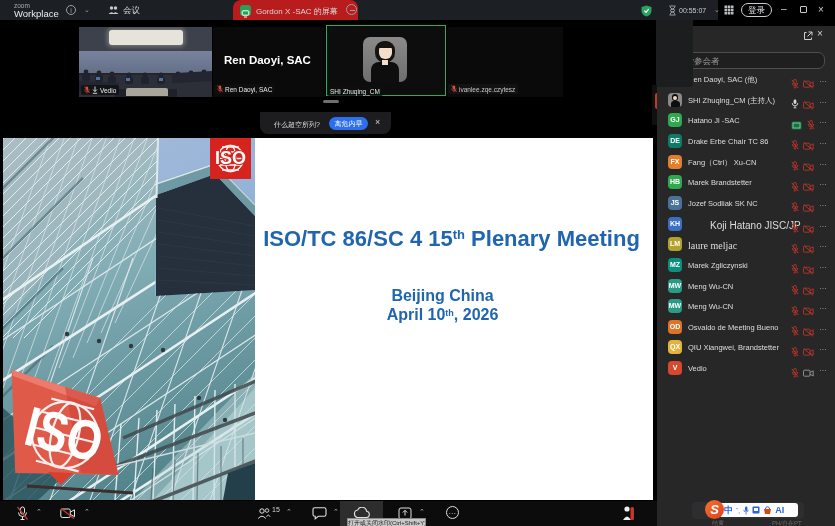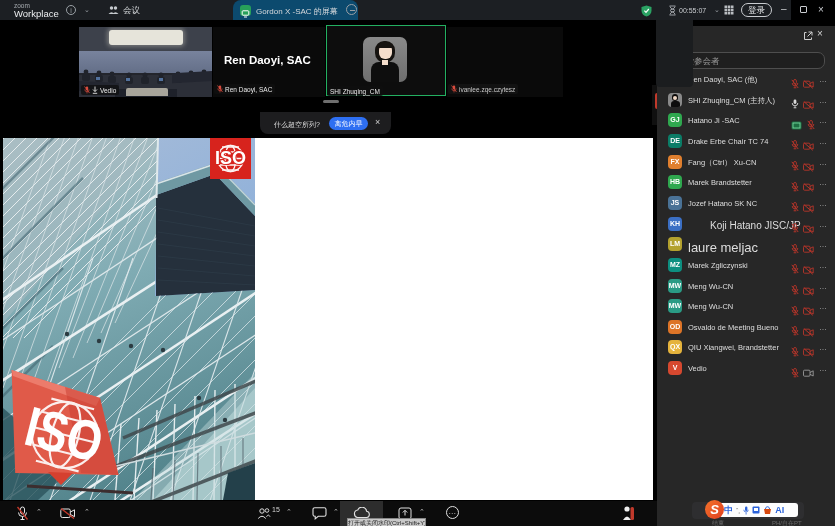--- a/index.html
+++ b/index.html
@@ -4,36 +4,36 @@
 <style>
   * { margin:0; padding:0; box-sizing:border-box; }
   html,body { width:835px; height:526px; overflow:hidden; background:#000; font-family:"Liberation Sans", sans-serif; }
   .abs { position:absolute; }
   #stage { position:relative; width:835px; height:526px; background:#000; }
 </style>
 </head>
 <body>
 <div id="stage">
 
-  <div class="abs" style="left:0;top:0;width:791px;height:20px;background:#1c1f23;">
+  <div class="abs" style="left:0;top:0;width:718px;height:20px;background:#1c1f23;">
     <div class="abs" style="left:14px;top:2px;font-size:6.5px;color:#a6abb0;">zoom</div>
     <div class="abs" style="left:14px;top:8px;font-size:9.5px;color:#eceef0;">Workplace</div>
 
     <div class="abs" style="left:66px;top:5px;width:10px;height:10px;border:1px solid #9aa0a5;border-radius:50%;color:#9aa0a5;font-size:7px;text-align:center;line-height:9px;">i</div>
     <div class="abs" style="left:84px;top:6px;color:#9aa0a5;font-size:7px;">⌄</div>
 
     <svg class="abs" style="left:108px;top:5px;" width="11" height="10" viewBox="0 0 11 10">
         <circle cx="3.5" cy="3" r="1.7" fill="#c7cbcf"></circle>
         <circle cx="7.5" cy="3" r="1.7" fill="#c7cbcf"></circle>
         <path d="M0.5 9 q3-3.5 6 0 Z" fill="#c7cbcf"></path>
         <path d="M4.5 9 q3-3.5 6 0 Z" fill="#c7cbcf"></path>
       </svg>
     <div class="abs" style="left:123px;top:5px;font-size:8.5px;color:#d3d6d9;">会议</div>
 
-    <div class="abs" style="left:233px;top:0;width:125px;height:20px;background:#0c4a6e;border-radius:8px 8px 0 0;">
+    <div class="abs" style="left:233px;top:0;width:125px;height:20px;background:#b91c1c;border-radius:8px 8px 0 0;">
       <div class="abs" style="left:7px;top:4.5px;width:11px;height:11px;background:#27a05a;border-radius:3px;">
         <svg width="11" height="11" viewBox="0 0 11 11">
             <rect x="2.2" y="2.8" width="6.6" height="4.4" rx="0.8" fill="none" stroke="#fff" stroke-width="1"></rect>
             <path d="M4 9 h3" stroke="#fff" stroke-width="1"></path>
           </svg>
       </div>
       <div class="abs" style="left:23px;top:5.5px;font-size:8px;color:#d6d9dc;white-space:nowrap;">Gordon X -SAC 的屏幕</div>
     </div>
 
     <div class="abs" style="left:346px;top:4px;width:11px;height:11px;border:1px solid #9aa0a5;border-radius:50%;">
@@ -361,20 +361,25 @@
       <svg width="41" height="41" viewBox="0 0 41 41">
         <g fill="none" stroke="#fff" stroke-width="1.3" opacity="0.95">
           <circle cx="20.5" cy="20.5" r="13"></circle>
           <ellipse cx="20.5" cy="20.5" rx="5.4" ry="13"></ellipse>
           <path d="M7 20.5 h27 M8.8 14 h23.4 M8.8 27 h23.4 M12 9 h17 M12 32 h17"></path>
         </g>
         <text x="20.5" y="26" text-anchor="middle" font-family="Liberation Sans" font-weight="bold" font-size="18" fill="#fff" stroke="#d7231d" stroke-width="2.2" paint-order="stroke">ISO</text>
       </svg>
     </div>
 
+    <div class="abs" style="left:252px;top:0;width:393px;height:362px;">
+      <div class="abs" style="left:0;top:88px;width:393px;text-align:center;font-size:22px;font-weight:bold;color:#2065b0;white-space:nowrap;">ISO/TC 86/SC 4 15<span style="font-size:13px;vertical-align:7px;">th</span> Plenary Meeting</div>
+      <div class="abs" style="left:-9px;top:149px;width:393px;text-align:center;font-size:16px;font-weight:bold;color:#2065b0;">Beijing China</div>
+      <div class="abs" style="left:-9px;top:168px;width:393px;text-align:center;font-size:16px;font-weight:bold;color:#2065b0;">April 10<span style="font-size:9px;vertical-align:4px;">th</span>, 2026</div>
+    </div>
   </div>
 
   <div class="abs" style="left:0;top:501px;width:663px;height:25px;background:#0c0c0c;"></div>
 
   <div class="abs" style="left:657px;top:26px;width:178px;height:500px;background:#272727;border-radius:8px 0 0 0;">
     <svg class="abs" style="left:146px;top:5px;" width="10" height="10" viewBox="0 0 10 10">
         <path d="M3.5 1.5 H1.5 V8.5 H8.5 V6.5 M5.5 1 H9 V4.5 M9 1 L4.5 5.5" stroke="#cfcfcf" stroke-width="1" fill="none"></path>
       </svg>
     <div class="abs" style="left:160px;top:2px;color:#cfcfcf;font-size:10px;">×</div>
 
@@ -418,21 +423,21 @@
             <rect x="0.5" y="0.5" width="10" height="8" rx="1.5" fill="#1d6e42"></rect>
             <rect x="2" y="2" width="7" height="5" fill="none" stroke="#7fe0a8" stroke-width="0.8"></rect>
           </svg></div>
         <div class="abs" style="left:150px;top:89.8px;"><svg width="8" height="10" viewBox="0 0 8 10">
             <rect x="2.6" y="0.5" width="2.8" height="4.5" rx="1.4" fill="none" stroke="#b8352a" stroke-width="0.9"></rect>
             <path d="M1.2 4 a2.8 2.8 0 0 0 5.6 0 M4 7.2 v1.6 M2.6 8.8 h2.8" stroke="#b8352a" stroke-width="0.9" fill="none"></path>
             <line x1="0.8" y1="0.8" x2="7.2" y2="9" stroke="#b8352a" stroke-width="1"></line>
           </svg></div>
         <div class="abs" style="left:162px;top:90.3px;color:#bdbdbd;font-size:8px;letter-spacing:0.5px;">…</div>
         <div class="abs" style="left:11px;top:107.94999999999999px;width:14px;height:14px;border-radius:4px;background:#0b7d67;color:#fff;font-size:7px;font-weight:bold;text-align:center;line-height:14px;">DE</div>
-        <div class="abs" style="left:31px;top:110.94999999999999px;font-size:7.5px;color:#dedede;white-space:nowrap;">Drake Erbe Chair TC 74</div>
+        <div class="abs" style="left:31px;top:110.94999999999999px;font-size:7.5px;color:#dedede;white-space:nowrap;">Drake Erbe Chair TC 86</div>
         <div class="abs" style="left:134px;top:110.44999999999999px;"><svg width="8" height="10" viewBox="0 0 8 10">
             <rect x="2.6" y="0.5" width="2.8" height="4.5" rx="1.4" fill="none" stroke="#b8352a" stroke-width="0.9"></rect>
             <path d="M1.2 4 a2.8 2.8 0 0 0 5.6 0 M4 7.2 v1.6 M2.6 8.8 h2.8" stroke="#b8352a" stroke-width="0.9" fill="none"></path>
             <line x1="0.8" y1="0.8" x2="7.2" y2="9" stroke="#b8352a" stroke-width="1"></line>
           </svg></div>
         <div class="abs" style="left:146px;top:110.94999999999999px;"><svg width="11" height="9" viewBox="0 0 11 9">
             <rect x="0.5" y="1.2" width="6.5" height="6" rx="1" fill="none" stroke="#b8352a" stroke-width="0.9"></rect>
             <path d="M7 3.5 L10.2 1.8 V7 L7 5.3" fill="none" stroke="#b8352a" stroke-width="0.9"></path>
             <line x1="0.8" y1="0.5" x2="9.8" y2="8.3" stroke="#b8352a" stroke-width="1"></line>
           </svg></div>
@@ -457,21 +462,21 @@
             <path d="M1.2 4 a2.8 2.8 0 0 0 5.6 0 M4 7.2 v1.6 M2.6 8.8 h2.8" stroke="#b8352a" stroke-width="0.9" fill="none"></path>
             <line x1="0.8" y1="0.8" x2="7.2" y2="9" stroke="#b8352a" stroke-width="1"></line>
           </svg></div>
         <div class="abs" style="left:146px;top:152.25px;"><svg width="11" height="9" viewBox="0 0 11 9">
             <rect x="0.5" y="1.2" width="6.5" height="6" rx="1" fill="none" stroke="#b8352a" stroke-width="0.9"></rect>
             <path d="M7 3.5 L10.2 1.8 V7 L7 5.3" fill="none" stroke="#b8352a" stroke-width="0.9"></path>
             <line x1="0.8" y1="0.5" x2="9.8" y2="8.3" stroke="#b8352a" stroke-width="1"></line>
           </svg></div>
         <div class="abs" style="left:162px;top:152.25px;color:#bdbdbd;font-size:8px;letter-spacing:0.5px;">…</div>
         <div class="abs" style="left:11px;top:169.89999999999998px;width:14px;height:14px;border-radius:4px;background:#4a7296;color:#fff;font-size:7px;font-weight:bold;text-align:center;line-height:14px;">JS</div>
-        <div class="abs" style="left:31px;top:172.89999999999998px;font-size:7.5px;color:#dedede;white-space:nowrap;">Jozef Hatano SK NC</div>
+        <div class="abs" style="left:31px;top:172.89999999999998px;font-size:7.5px;color:#dedede;white-space:nowrap;">Jozef Sodliak SK NC</div>
         <div class="abs" style="left:134px;top:172.39999999999998px;"><svg width="8" height="10" viewBox="0 0 8 10">
             <rect x="2.6" y="0.5" width="2.8" height="4.5" rx="1.4" fill="none" stroke="#b8352a" stroke-width="0.9"></rect>
             <path d="M1.2 4 a2.8 2.8 0 0 0 5.6 0 M4 7.2 v1.6 M2.6 8.8 h2.8" stroke="#b8352a" stroke-width="0.9" fill="none"></path>
             <line x1="0.8" y1="0.8" x2="7.2" y2="9" stroke="#b8352a" stroke-width="1"></line>
           </svg></div>
         <div class="abs" style="left:146px;top:172.89999999999998px;"><svg width="11" height="9" viewBox="0 0 11 9">
             <rect x="0.5" y="1.2" width="6.5" height="6" rx="1" fill="none" stroke="#b8352a" stroke-width="0.9"></rect>
             <path d="M7 3.5 L10.2 1.8 V7 L7 5.3" fill="none" stroke="#b8352a" stroke-width="0.9"></path>
             <line x1="0.8" y1="0.5" x2="9.8" y2="8.3" stroke="#b8352a" stroke-width="1"></line>
           </svg></div>
@@ -483,21 +488,21 @@
             <path d="M1.2 4 a2.8 2.8 0 0 0 5.6 0 M4 7.2 v1.6 M2.6 8.8 h2.8" stroke="#b8352a" stroke-width="0.9" fill="none"></path>
             <line x1="0.8" y1="0.8" x2="7.2" y2="9" stroke="#b8352a" stroke-width="1"></line>
           </svg></div>
         <div class="abs" style="left:146px;top:193.54999999999998px;"><svg width="11" height="9" viewBox="0 0 11 9">
             <rect x="0.5" y="1.2" width="6.5" height="6" rx="1" fill="none" stroke="#b8352a" stroke-width="0.9"></rect>
             <path d="M7 3.5 L10.2 1.8 V7 L7 5.3" fill="none" stroke="#b8352a" stroke-width="0.9"></path>
             <line x1="0.8" y1="0.5" x2="9.8" y2="8.3" stroke="#b8352a" stroke-width="1"></line>
           </svg></div>
         <div class="abs" style="left:162px;top:193.54999999999998px;color:#bdbdbd;font-size:8px;letter-spacing:0.5px;">…</div>
         <div class="abs" style="left:11px;top:211.2px;width:14px;height:14px;border-radius:4px;background:#b3a12e;color:#fff;font-size:7px;font-weight:bold;text-align:center;line-height:14px;">LM</div>
-        <div class="abs" style="left:31px;top:214.2px;font-size:13px;color:#dedede;white-space:nowrap;">laure meljac</div>
+        <div class="abs" style="left:31px;top:214.2px;font-size:10px;color:#dedede;white-space:nowrap;font-family:Liberation Serif, serif;">laure meljac</div>
         <div class="abs" style="left:134px;top:213.7px;"><svg width="8" height="10" viewBox="0 0 8 10">
             <rect x="2.6" y="0.5" width="2.8" height="4.5" rx="1.4" fill="none" stroke="#b8352a" stroke-width="0.9"></rect>
             <path d="M1.2 4 a2.8 2.8 0 0 0 5.6 0 M4 7.2 v1.6 M2.6 8.8 h2.8" stroke="#b8352a" stroke-width="0.9" fill="none"></path>
             <line x1="0.8" y1="0.8" x2="7.2" y2="9" stroke="#b8352a" stroke-width="1"></line>
           </svg></div>
         <div class="abs" style="left:146px;top:214.2px;"><svg width="11" height="9" viewBox="0 0 11 9">
             <rect x="0.5" y="1.2" width="6.5" height="6" rx="1" fill="none" stroke="#b8352a" stroke-width="0.9"></rect>
             <path d="M7 3.5 L10.2 1.8 V7 L7 5.3" fill="none" stroke="#b8352a" stroke-width="0.9"></path>
             <line x1="0.8" y1="0.5" x2="9.8" y2="8.3" stroke="#b8352a" stroke-width="1"></line>
           </svg></div>

